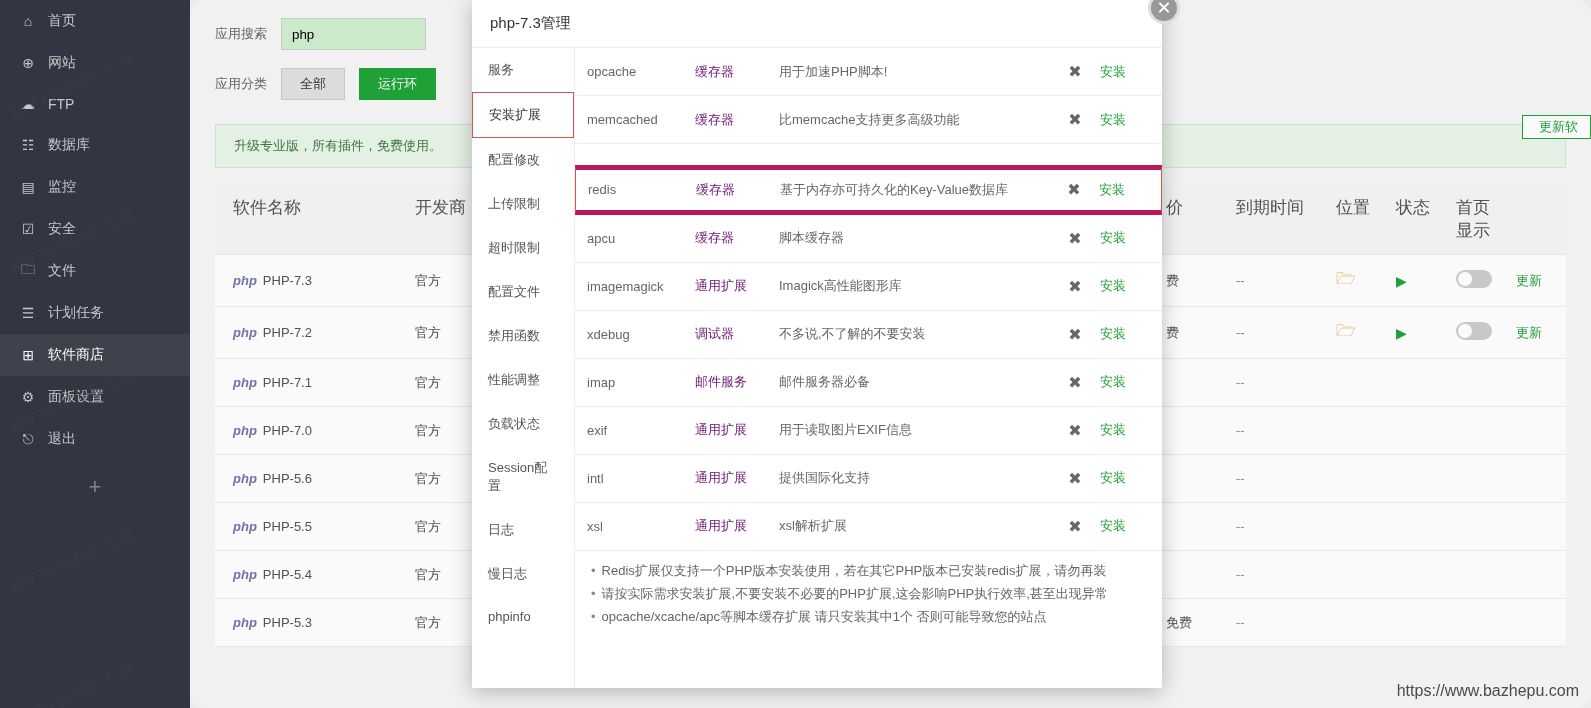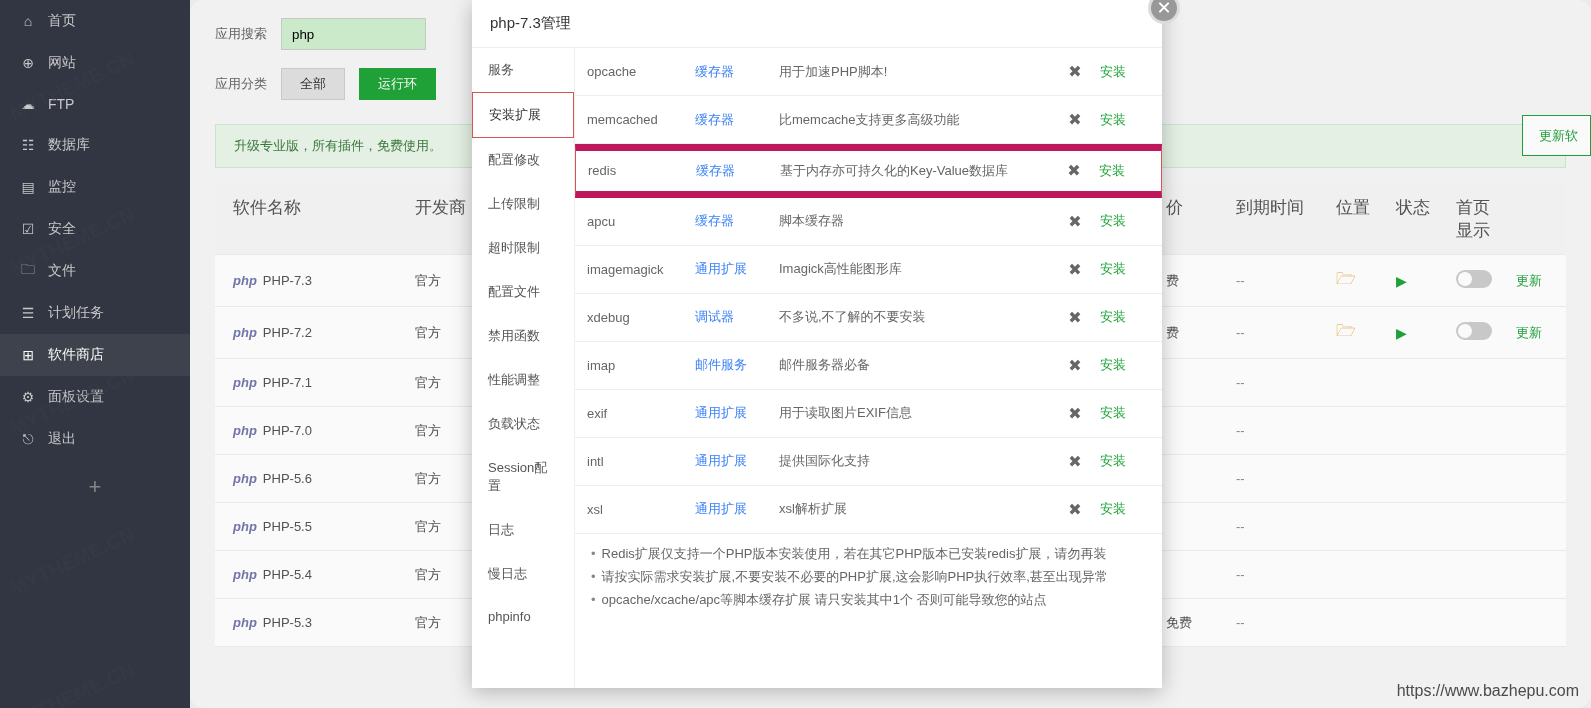--- a/index.html
+++ b/index.html
@@ -20,21 +20,21 @@
 
 .main { position: absolute; left: 190px; top: 0; right: 0; height: 708px; background: #f6f6f6; padding: 0; border-radius: 14px; }
 .search-row { display: flex; align-items: center; padding: 18px 25px 10px 25px; gap: 14px; }
 .search-label { font-size: 13px; color: #666; }
 .search-input { width: 145px; height: 32px; border: 1px solid #ccc; padding: 0 10px; background: #cfefcf; }
 
 .category-row { display: flex; align-items: center; padding: 8px 25px 14px 25px; gap: 14px; }
 .cat-btn { display: inline-flex; align-items: center; justify-content: center; height: 32px; padding: 0 18px; border: 1px solid #ccc; background: #fff; font-size: 13px; cursor: pointer; }
 .cat-btn.all { background: #e1e1e1; border-color: #ccc; }
 .cat-btn.green { background: #20a53a; color: #fff; border-color: #20a53a; }
-.update-btn { position: absolute; right: 0; top: 115px; height: 41px; padding: 0 12px 0 16px; border: 1px solid #20a53a; color: #20a53a; background: #fff; font-size: 13px; cursor: pointer; }
+.update-btn { position: absolute; right: 0; top: 115px; height: 24px; padding: 0 12px 0 16px; border: 1px solid #20a53a; color: #20a53a; background: #fff; font-size: 13px; cursor: pointer; }
 
 .promo { margin: 10px 25px 0 25px; background: #e9f5e9; border: 1px solid #cfe8cf; padding: 12px 18px; color: #3d7a3d; font-size: 13px; }
 
 .table { margin: 16px 25px 0 25px; background: #fff; }
 .thead { display: flex; border-bottom: 1px solid #eee; background: #f5f5f5; }
 .th { padding: 12px 10px; font-size: 17px; color: #555; }
 .th-name { flex: 0 0 190px; padding-left: 18px; }
 .th-dev { flex: 0 0 96px; }
 .th-desc { flex: 1; }
 .th-price { flex: 0 0 70px; }
@@ -67,23 +67,23 @@
 .modal-close { position: absolute; right: -18px; top: -8px; width: 32px; height: 32px; border-radius: 50%; background: #989898; color: #fff; display: flex; align-items: center; justify-content: center; font-size: 18px; cursor: pointer; border: 3px solid #dcdcdc; }
 .modal-header { padding: 14px 18px; font-size: 15px; border-bottom: 1px solid #eee; }
 .modal-body { display: flex; height: 640px; }
 .modal-nav { width: 103px; border-right: 1px solid #eee; }
 .modal-nav-item { padding: 13px 16px; font-size: 13px; color: #555; cursor: pointer; border-bottom: 0; }
 .modal-nav-item.selected { border: 1px solid #d9534f; color: #333; }
 
 .modal-content { flex: 1; overflow-y: auto; }
 .ext-table { width: 100%; }
 .ext-tr { display: flex; border-bottom: 1px solid #eee; align-items: center; padding: 10px 12px; min-height: 48px; }
-.ext-tr.highlight { border: 7px solid #be185d; border-left: 1px solid #d9534f; border-right: 1px solid #d9534f; }
+.ext-tr.highlight { border: 5px solid #be185d; border-left: 1px solid #d9534f; border-right: 1px solid #d9534f; margin-top: 21px; }
 .ext-name { flex: 0 0 108px; color: #666; font-size: 13px; }
-.ext-type { flex: 0 0 84px; color: #3b82f6; }
+.ext-type { flex: 0 0 84px; color: #701a75; }
 .ext-desc { flex: 1; color: #666; line-height: 1.5; }
 .ext-status { flex: 0 0 50px; color: #666; font-size: 16px; text-align: center; }
 .ext-act { flex: 0 0 50px; color: #20a53a; cursor: pointer; text-align: left; font-weight: 500; }
 
 .modal-notes { padding: 8px 16px 16px 16px; font-size: 13px; color: #666; line-height: 1.8; }
 .modal-notes .bullet { color: #888; margin-right: 6px; }
 
 .footer-url { position: absolute; right: 12px; bottom: 8px; font-size: 16px; color: #4b4b4b; font-family: Arial, sans-serif; margin-top: 43px; }
 </style>
 </head>

